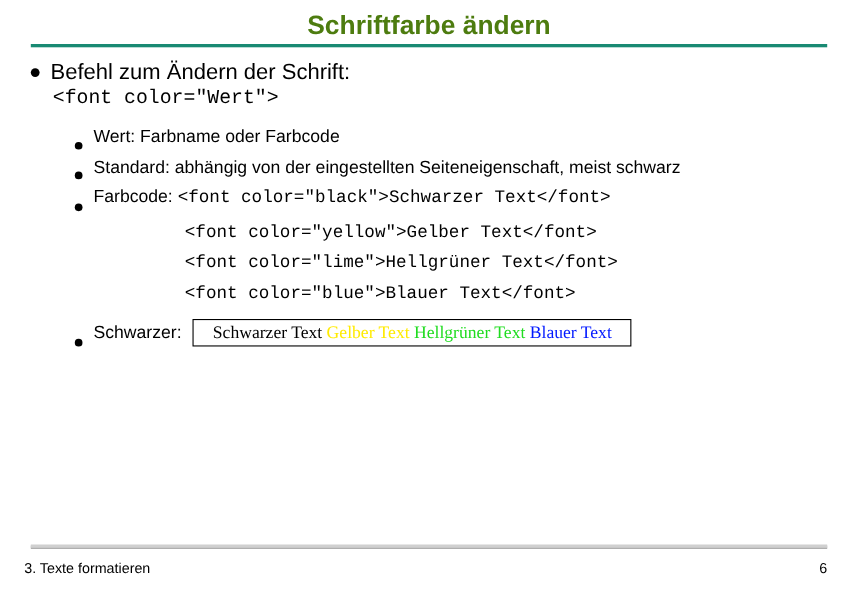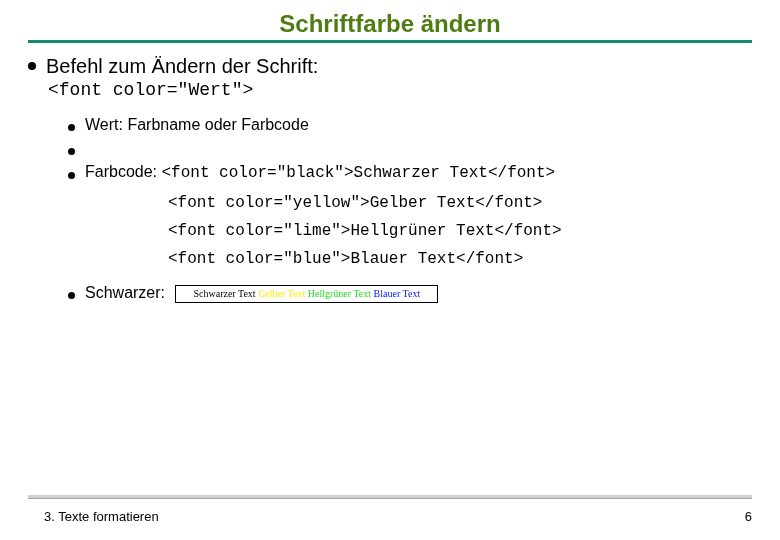--- a/index.html
+++ b/index.html
@@ -58,59 +58,59 @@
   .top-text {
     font-size: 20px;
   }
   .syntax-line {
     margin: 2px 0 14px 20px;
     font-family: "Courier New", monospace;
     font-size: 18px;
   }
   .sub-item {
     display: flex;
-    align-items: center;
+    align-items: flex-end;
     margin: 6px 0 6px 40px;
     font-size: 16px;
   }
   .sub-text { line-height: 1.35; }
   .example-line {
     margin: 10px 0 10px 140px;
     font-family: "Courier New", monospace;
     font-size: 16px;
   }
   .example-inline {
     font-family: "Courier New", monospace;
     font-size: 16px;
   }
   .result-box {
     display: inline-block;
     border: 1px solid #000;
     padding: 1px 17px;
     font-family: "Times New Roman", serif;
-    font-size: 10px;
+    font-size: 16px;
     margin-left: 6px;
     vertical-align: middle;
   }
   .res-black { color: #000; }
   .res-yellow { color: #ffeb00; }
   .res-lime  { color: #1fdc1f; }
   .res-blue  { color: #0018ff; }
   .bottom-rule {
     position: absolute;
     left: 28px;
     right: 28px;
     bottom: 42px;
     height: 3px;
     background: #d0d0d0;
     box-shadow: 0 1px 0 #a7a7a7;
   }
   .footer-left {
     position: absolute;
-    left: 44px;
+    left: 22px;
     bottom: 16px;
     font-size: 13px;
     color: #000;
   }
   .footer-right {
     position: absolute;
     right: 28px;
     bottom: 16px;
     font-size: 13px;
     color: #000;
@@ -130,20 +130,21 @@
   </div>
   <div class="syntax-line">&lt;font color="Wert"&gt;</div>
 
   <div class="sub-item">
     <span class="sub-bullet-dot"></span>
     <span class="sub-text">Wert: Farbname oder Farbcode</span>
   </div>
 
   <div class="sub-item">
     <span class="sub-bullet-dot"></span>
+    <span class="sub-text">Standard: abhängig von der eingestellten Seiteneigenschaft, meist schwarz</span>
   </div>
 
   <div class="sub-item">
     <span class="sub-bullet-dot"></span>
     <span class="sub-text">
       <span>Farbcode:</span>
       <span class="example-inline">&lt;font color="black"&gt;Schwarzer Text&lt;/font&gt;</span>
     </span>
   </div>
 

